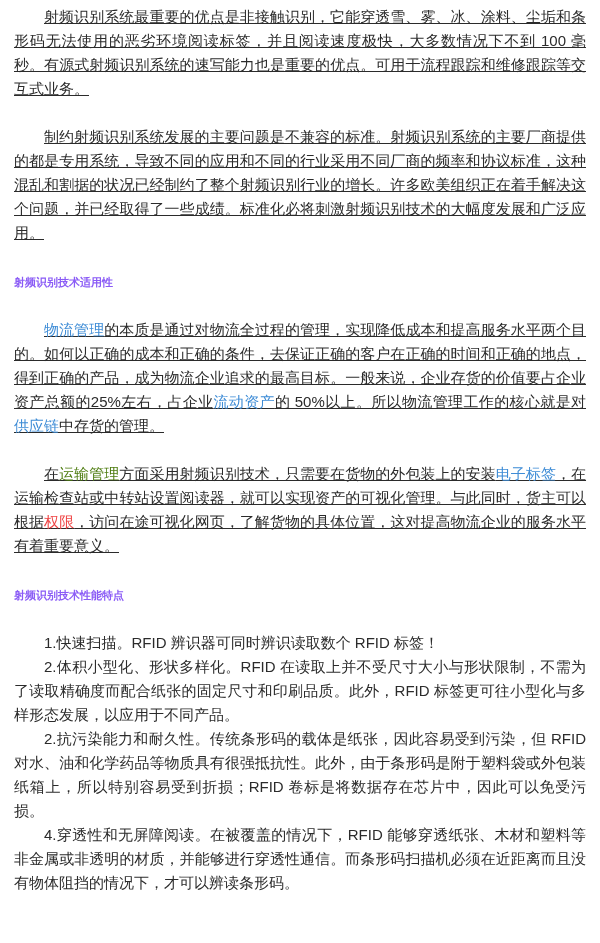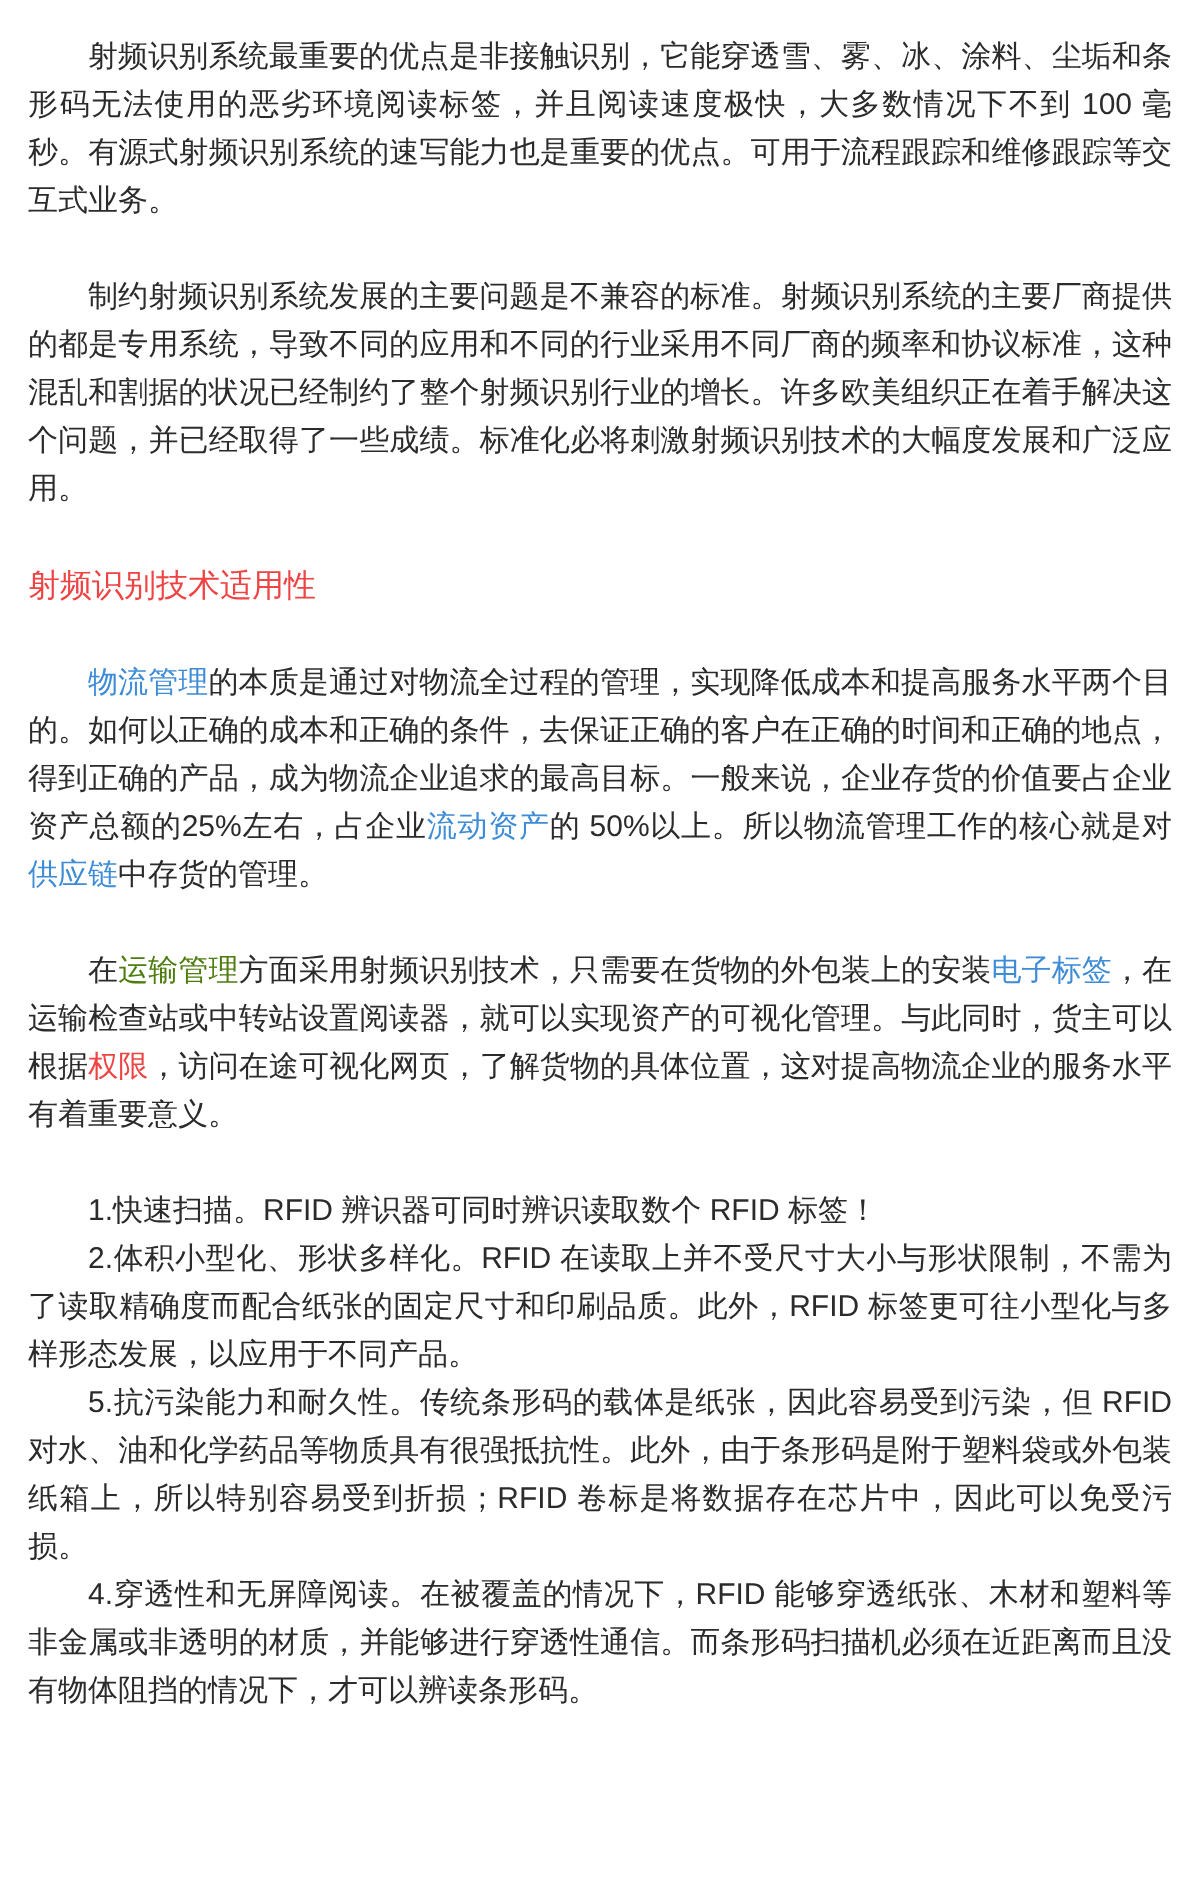--- a/index.html
+++ b/index.html
@@ -14,28 +14,29 @@
     font-family: "Liberation Sans", "DejaVu Sans", sans-serif;
   }
   .doc {
     padding: 5px 14px 0 14px;
     font-size: 15px;
     line-height: 24px;
     color: #2b2b2b;
     text-align: justify;
   }
   .para {
-    margin: 12px 0 24px 0;
+    margin: 0 0 24px 0;
     text-indent: 2em;
+    text-decoration: underline;
   }
   .heading {
-    font-size: 16px;
-    font-weight: normal;
+    font-size: 11px;
+    font-weight: bold;
     line-height: 26px;
-    color: #ef4444;
+    color: #8b5cf6;
     margin: 12px 0 23px 0;
     text-align: left;
     text-indent: 0;
   }
   .item {
     margin: 0;
     text-indent: 2em;
   }
   a.link {
     color: #3e8cd6;
@@ -51,19 +52,20 @@
   <p class="para">射频识别系统最重要的优点是非接触识别，它能穿透雪、雾、冰、涂料、尘垢和条形码无法使用的恶劣环境阅读标签，并且阅读速度极快，大多数情况下不到 100 毫秒。有源式射频识别系统的速写能力也是重要的优点。可用于流程跟踪和维修跟踪等交互式业务。</p>
 
   <p class="para">制约射频识别系统发展的主要问题是不兼容的标准。射频识别系统的主要厂商提供的都是专用系统，导致不同的应用和不同的行业采用不同厂商的频率和协议标准，这种混乱和割据的状况已经制约了整个射频识别行业的增长。许多欧美组织正在着手解决这个问题，并已经取得了一些成绩。标准化必将刺激射频识别技术的大幅度发展和广泛应用。</p>
 
   <h2 class="heading">射频识别技术适用性</h2>
 
   <p class="para"><a href="#" class="link" style="color: rgb(62, 140, 214);">物流管理</a><span>的本质是通过对物流全过程的管理，实现降低成本和提高服务水平两个目的。如何以正确的成本和正确的条件，去保证正确的客户在正确的时间和正确的地点，得到正确的产品，成为物流企业追求的最高目标。一般来说，企业存货的价值要占企业资产总额的25%左右，占企业</span><a href="#" class="link" style="color: rgb(62, 140, 214);">流动资产</a><span>的 50%以上。所以物流管理工作的核心就是对</span><a href="#" class="link" style="color: rgb(62, 140, 214);">供应链</a><span>中存货的管理。</span></p>
 
   <p class="para"><span>在</span><a href="#" class="link" style="color: #4d7c0f;">运输管理</a><span>方面采用射频识别技术，只需要在货物的外包装上的安装</span><a href="#" class="link" style="color: rgb(62, 140, 214);">电子标签</a><span>，在运输检查站或中转站设置阅读器，就可以实现资产的可视化管理。与此同时，货主可以根据</span><a href="#" class="link" style="color: #ef4444;">权限</a><span>，访问在途可视化网页，了解货物的具体位置，这对提高物流企业的服务水平有着重要意义。</span></p>
 
+  <h2 class="heading">射频识别技术性能特点</h2>
 
   <p class="item">1.快速扫描。RFID 辨识器可同时辨识读取数个 RFID 标签！</p>
   <p class="item">2.体积小型化、形状多样化。RFID 在读取上并不受尺寸大小与形状限制，不需为了读取精确度而配合纸张的固定尺寸和印刷品质。此外，RFID 标签更可往小型化与多样形态发展，以应用于不同产品。</p>
-  <p class="item">5.抗污染能力和耐久性。传统条形码的载体是纸张，因此容易受到污染，但 RFID 对水、油和化学药品等物质具有很强抵抗性。此外，由于条形码是附于塑料袋或外包装纸箱上，所以特别容易受到折损；RFID 卷标是将数据存在芯片中，因此可以免受污损。</p>
+  <p class="item">2.抗污染能力和耐久性。传统条形码的载体是纸张，因此容易受到污染，但 RFID 对水、油和化学药品等物质具有很强抵抗性。此外，由于条形码是附于塑料袋或外包装纸箱上，所以特别容易受到折损；RFID 卷标是将数据存在芯片中，因此可以免受污损。</p>
   <p class="item">4.穿透性和无屏障阅读。在被覆盖的情况下，RFID 能够穿透纸张、木材和塑料等非金属或非透明的材质，并能够进行穿透性通信。而条形码扫描机必须在近距离而且没有物体阻挡的情况下，才可以辨读条形码。</p>
 
 </div>
 
 </body></html>

